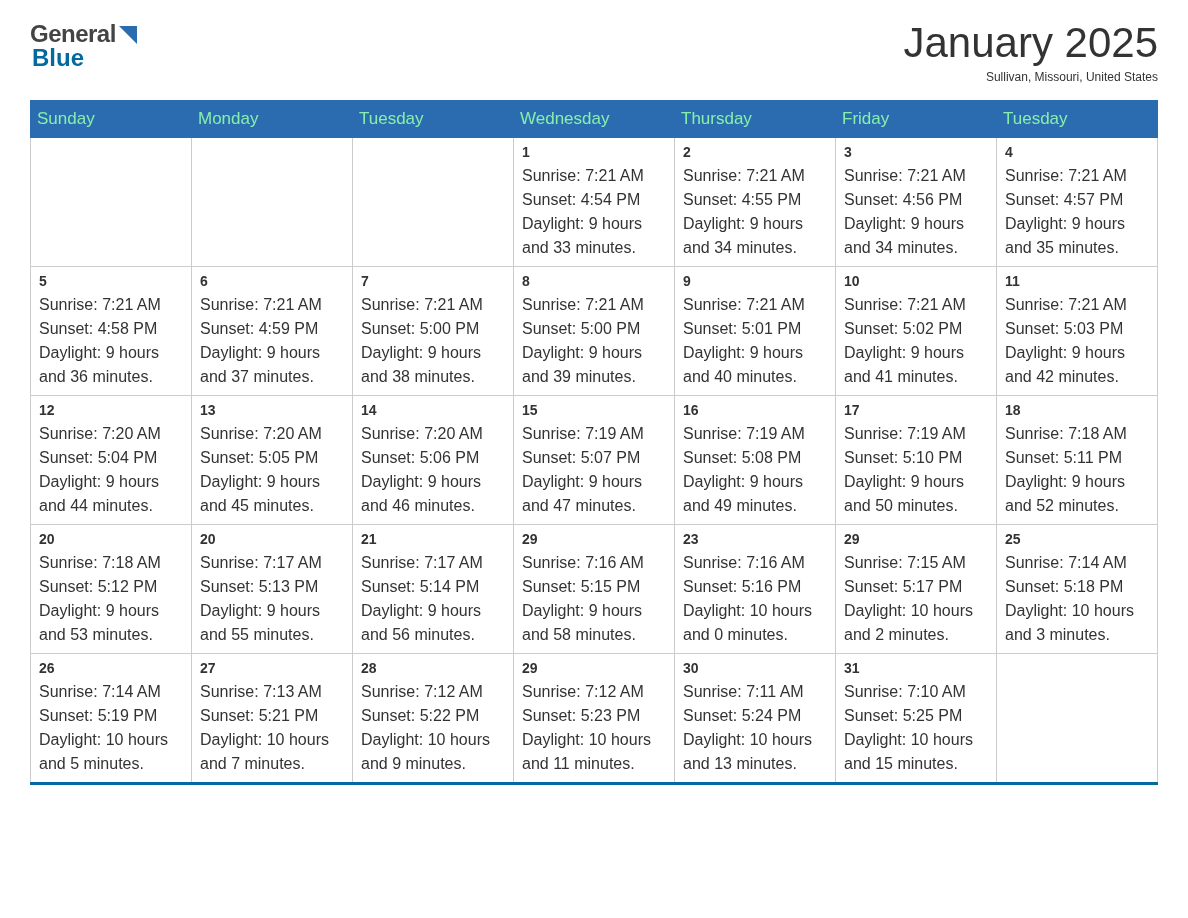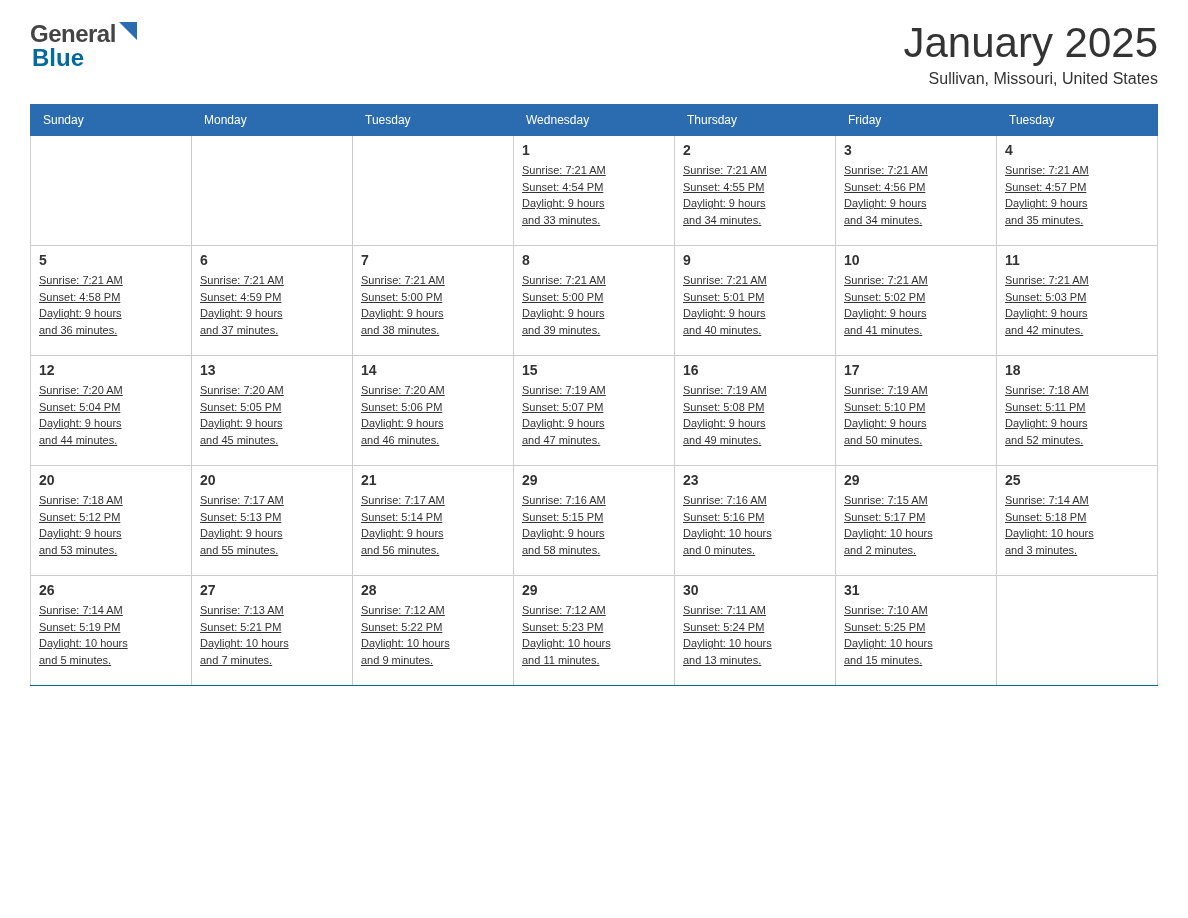--- a/index.html
+++ b/index.html
@@ -20,69 +20,68 @@
       text-align: right;
     }
     .month-title {
       font-size: 42px;
       font-weight: normal;
       color: #333;
       line-height: 1.1;
       text-align: center;
     }
     .location-title {
-      font-size: 16px;
+      font-size: 12px;
       color: #333;
       margin-top: 4px;
     }
     table {
       width: 100%;
       border-collapse: collapse;
       table-layout: fixed;
     }
     thead tr th {
       background-color: #2b6cb0;
-      color: #ffffff;
-      font-size: 12px;
+      color: #86efac;
+      font-size: 17px;
       font-weight: normal;
-      padding: 8px 12px;
+      padding: 8px 6px;
       text-align: left;
       border: 1px solid #2b6cb0;
     }
     tbody tr td {
       vertical-align: top;
       border: 1px solid #ccc;
       padding: 6px 8px;
       font-size: 12.5px;
       color: #333;
       height: 110px;
     }
     tbody tr td .day-num {
       font-size: 14px;
       font-weight: bold;
       color: #333;
       display: block;
       margin-bottom: 4px;
     }
     tbody tr td .day-info {
-      font-size: 11px;
+      font-size: 16px;
       color: #333;
       line-height: 1.5;
-      text-decoration: underline;
     }
     tbody tr:last-child td {
-      border-bottom: 1px solid #0369a1;
+      border-bottom: 3px solid #0369a1;
     }
     .logo-wrapper {
       display: flex;
       flex-direction: column;
     }
     .logo-line1 {
       display: flex;
-      align-items: flex-start;
+      align-items: center;
     }
     .logo-general {
       font-size: 24px;
       font-weight: bold;
       color: #444;
       letter-spacing: -0.5px;
     }
     .logo-line2 {
       font-size: 24px;
       font-weight: bold;

